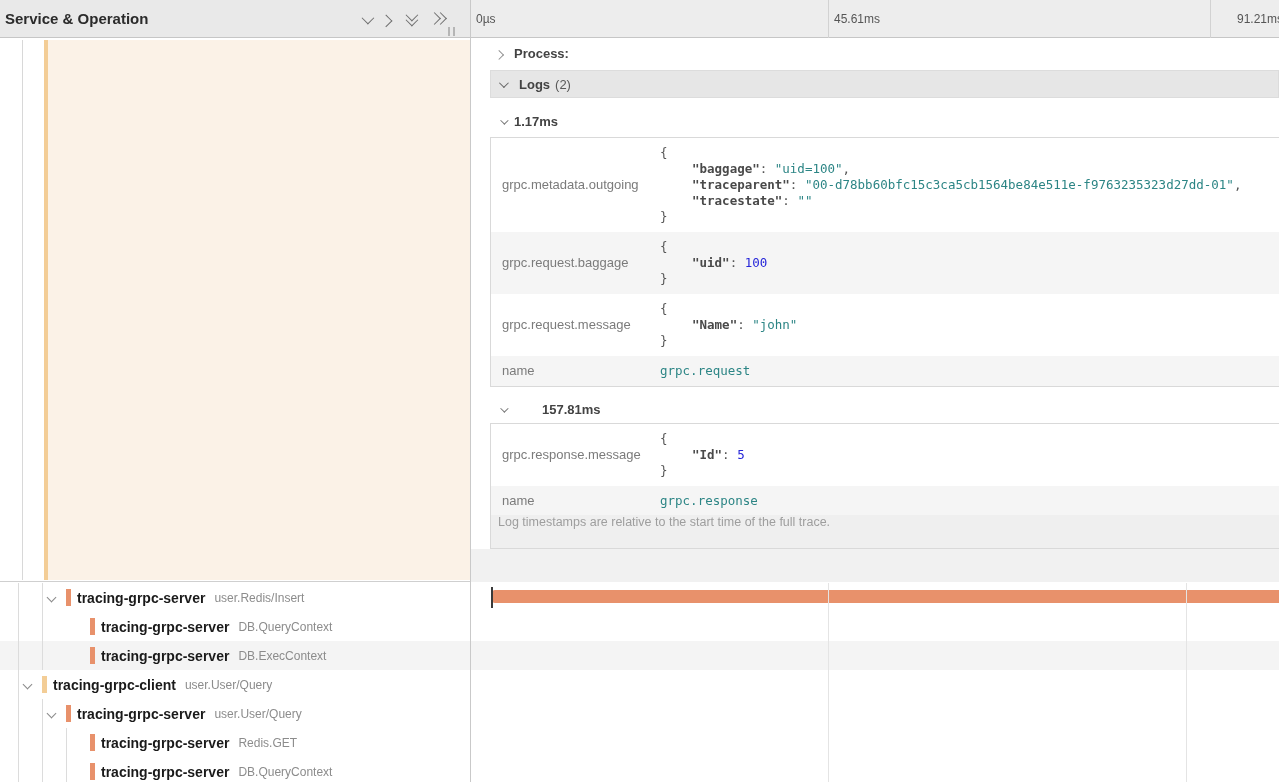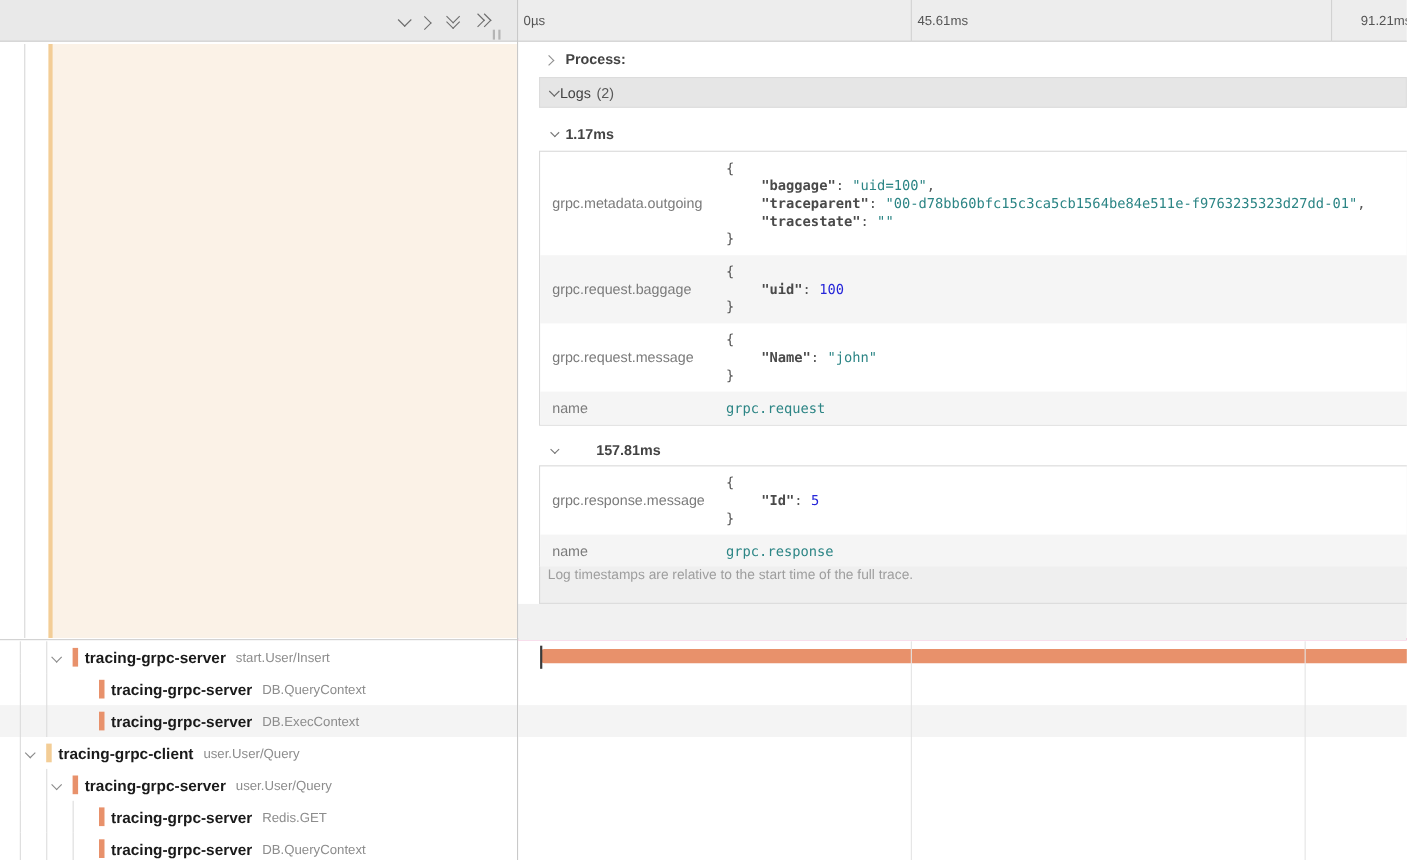--- a/index.html
+++ b/index.html
@@ -41,21 +41,21 @@
 
   
   .detail{position:absolute;left:471px;top:38px;width:808px;height:544px;background:#fff;
           border-bottom:2px solid #ec4899;font-size:13px;}
   .proc-row{position:absolute;left:26px;top:8px;display:flex;align-items:center;gap:10px;}
   .proc-row .chev{width:7px;height:7px;border-color:#8f8f8f;}
   .proc-label{font-weight:700;color:#434343;}
   .logs-hdr{position:absolute;left:19px;right:0;top:32px;height:28px;background:#e6e6e6;
             border:1px solid #dcdcdc;display:flex;align-items:center;}
   .logs-hdr .chev{width:7px;height:7px;border-color:#666;margin-left:8px;}
-  .logs-hdr .lbl{font-weight:400;color:#434343;margin-left:3px;}
+  .logs-hdr .lbl{font-weight:700;color:#434343;margin-left:13px;}
   .logs-hdr .cnt{color:#595959;margin-left:5px;}
 
   .log-ts{position:absolute;display:flex;align-items:center;}
   .log-ts .chev{width:6px;height:6px;border-color:#777;}
   .log-ts .t{font-weight:700;color:#434343;margin-left:8px;}
 
   .kv-table{position:absolute;left:19px;right:-1px;border:1px solid #d9d9d9;background:#fff;}
   .kv-row{display:flex;padding:7px 0;align-items:center;}
   .kv-row.alt{background:#f5f5f5;}
   .kv-key{width:169px;padding-left:11px;color:#7b7b7b;font-size:13px;line-height:16px;flex:none;}
@@ -87,20 +87,21 @@
   .gridline{position:absolute;top:0;bottom:0;width:1px;background:#e4e4e4;}
   .span-bar{position:absolute;top:7px;height:13px;border-radius:3px 0 0 3px;}
   .bar-tick{position:absolute;top:4px;width:2px;height:21px;background:#3a3a3a;}
 </style>
 </head>
 <body>
 
 <div class="app">
 
   <div class="hdr-left">
+    <span class="hdr-title">Service &amp; Operation</span>
     <span class="hdr-icons">
       <span class="chev down"></span>
       <span class="chev right"></span>
       <span class="dbl down">
           <span class="chev down"></span>
           <span class="chev down"></span>
         </span>
       <span class="dbl right">
           <span class="chev"></span>
           <span class="chev"></span>
@@ -202,21 +203,21 @@
   <div class="v-divider"></div>
 
   <div class="rows-left" id="rows-left">
       <div class="tree-row">
         <span class="guide" style="left: 18px;"></span>
         <span class="guide" style="left: 42px;"></span>
         <span class="row-chev" style="left: 48px;"></span>
         <span class="chip" style="left: 66px; background: rgb(232, 145, 107);"></span>
         <span class="names" style="left: 77px;">
           <span class="svc">tracing-grpc-server</span>
-          <span class="op">start.User/Insert</span>
+          <span class="op">user.Redis/Insert</span>
         </span>
       </div>
       <div class="tree-row">
         <span class="guide" style="left: 18px;"></span>
         <span class="guide" style="left: 42px;"></span>
         <span class="chip" style="left: 90px; background: rgb(232, 145, 107);"></span>
         <span class="names" style="left: 101px;">
           <span class="svc">tracing-grpc-server</span>
           <span class="op">DB.QueryContext</span>
         </span>

